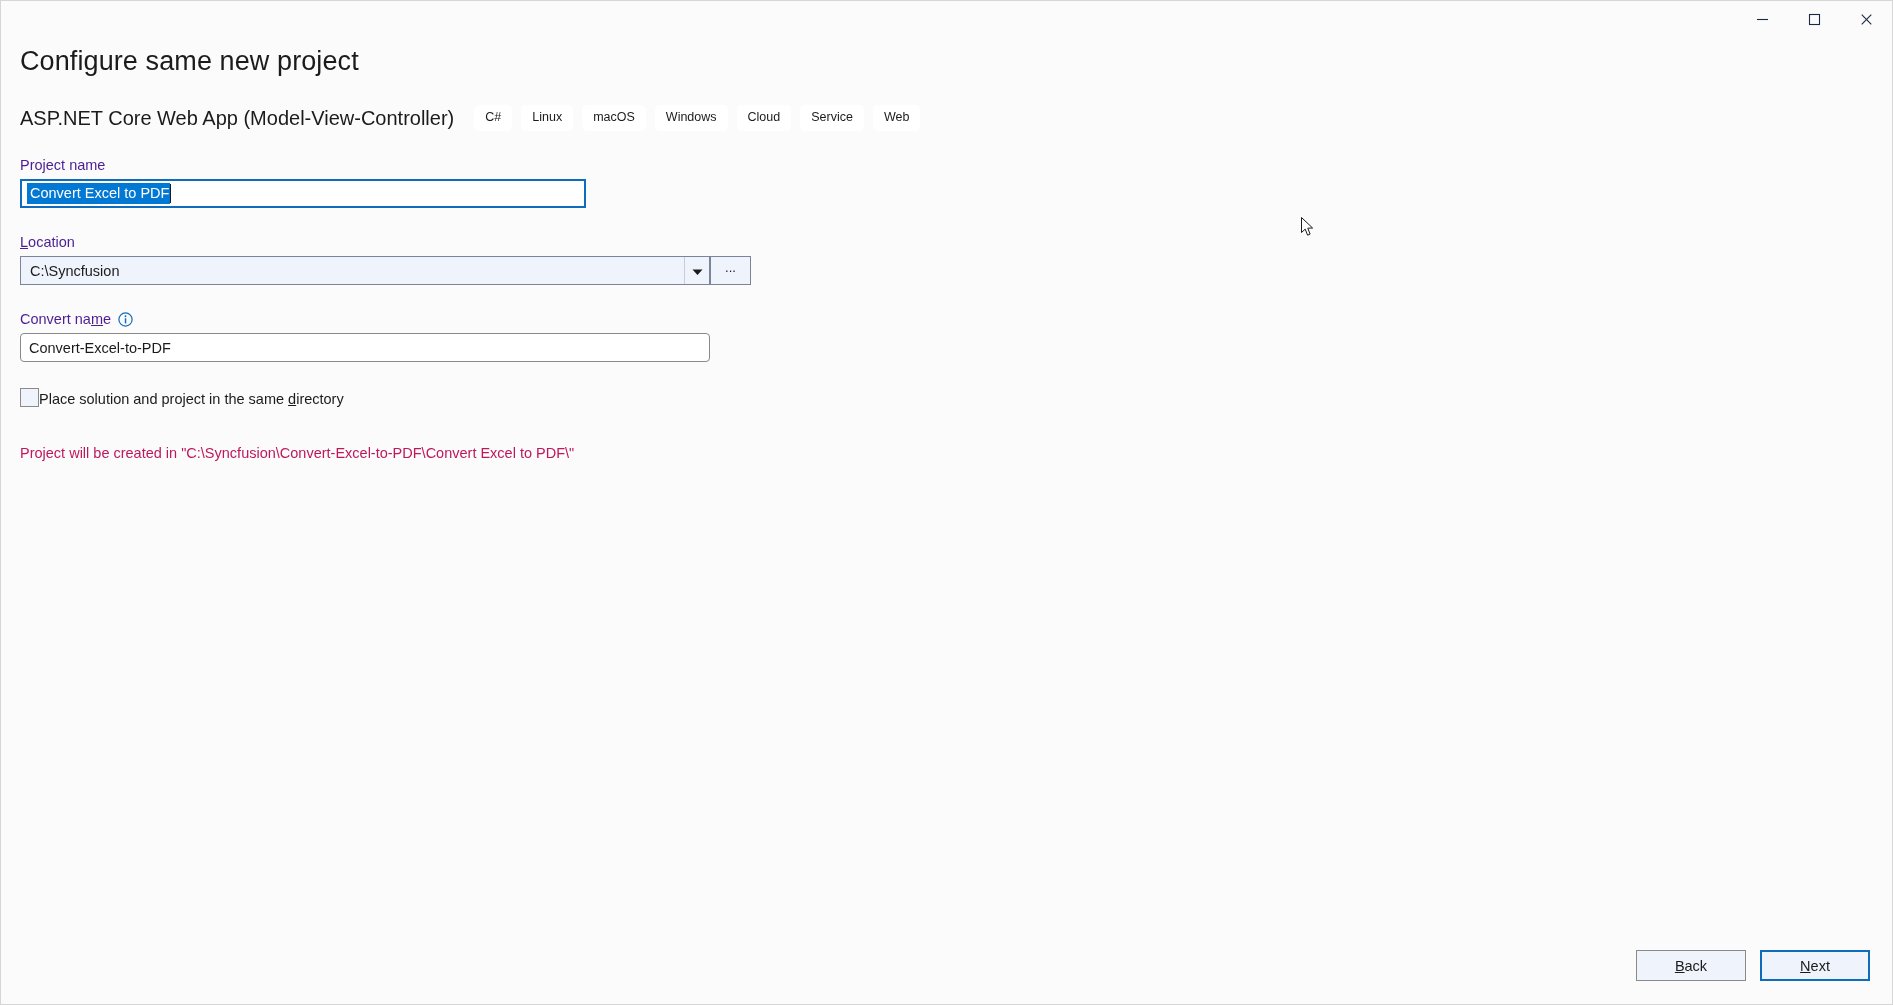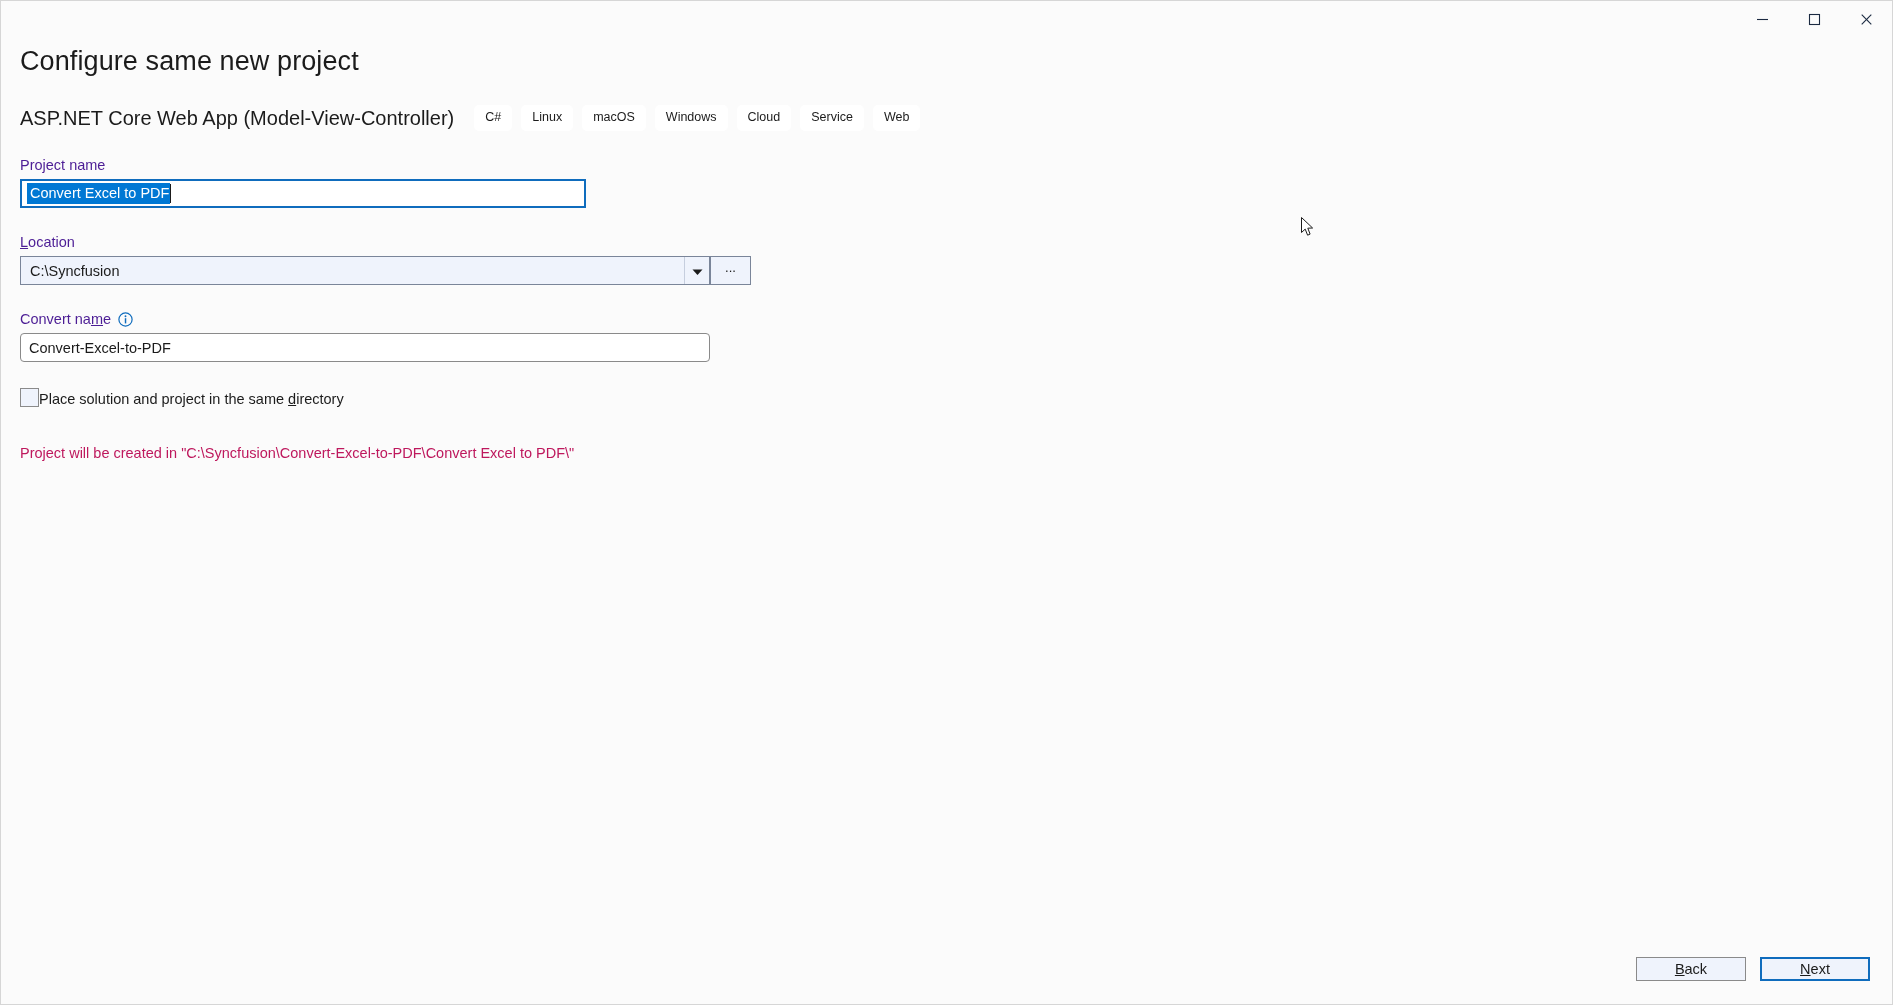--- a/index.html
+++ b/index.html
@@ -234,21 +234,21 @@
   #footer {
     flex: 0 0 auto;
     padding: 0 22px 23px 22px;
     display: flex;
     justify-content: flex-end;
     align-items: center;
     gap: 14px;
   }
   .footer-btn {
     width: 110px;
-    height: 24px;
+    height: 31px;
     box-sizing: border-box;
     font-family: "Liberation Sans", sans-serif;
     font-size: 14.5px;
     color: #1b1b1b;
     background: #eff3fc;
     border: 1px solid #8a8a8a;
     cursor: default;
     padding: 0;
   }
   .footer-btn.primary {

